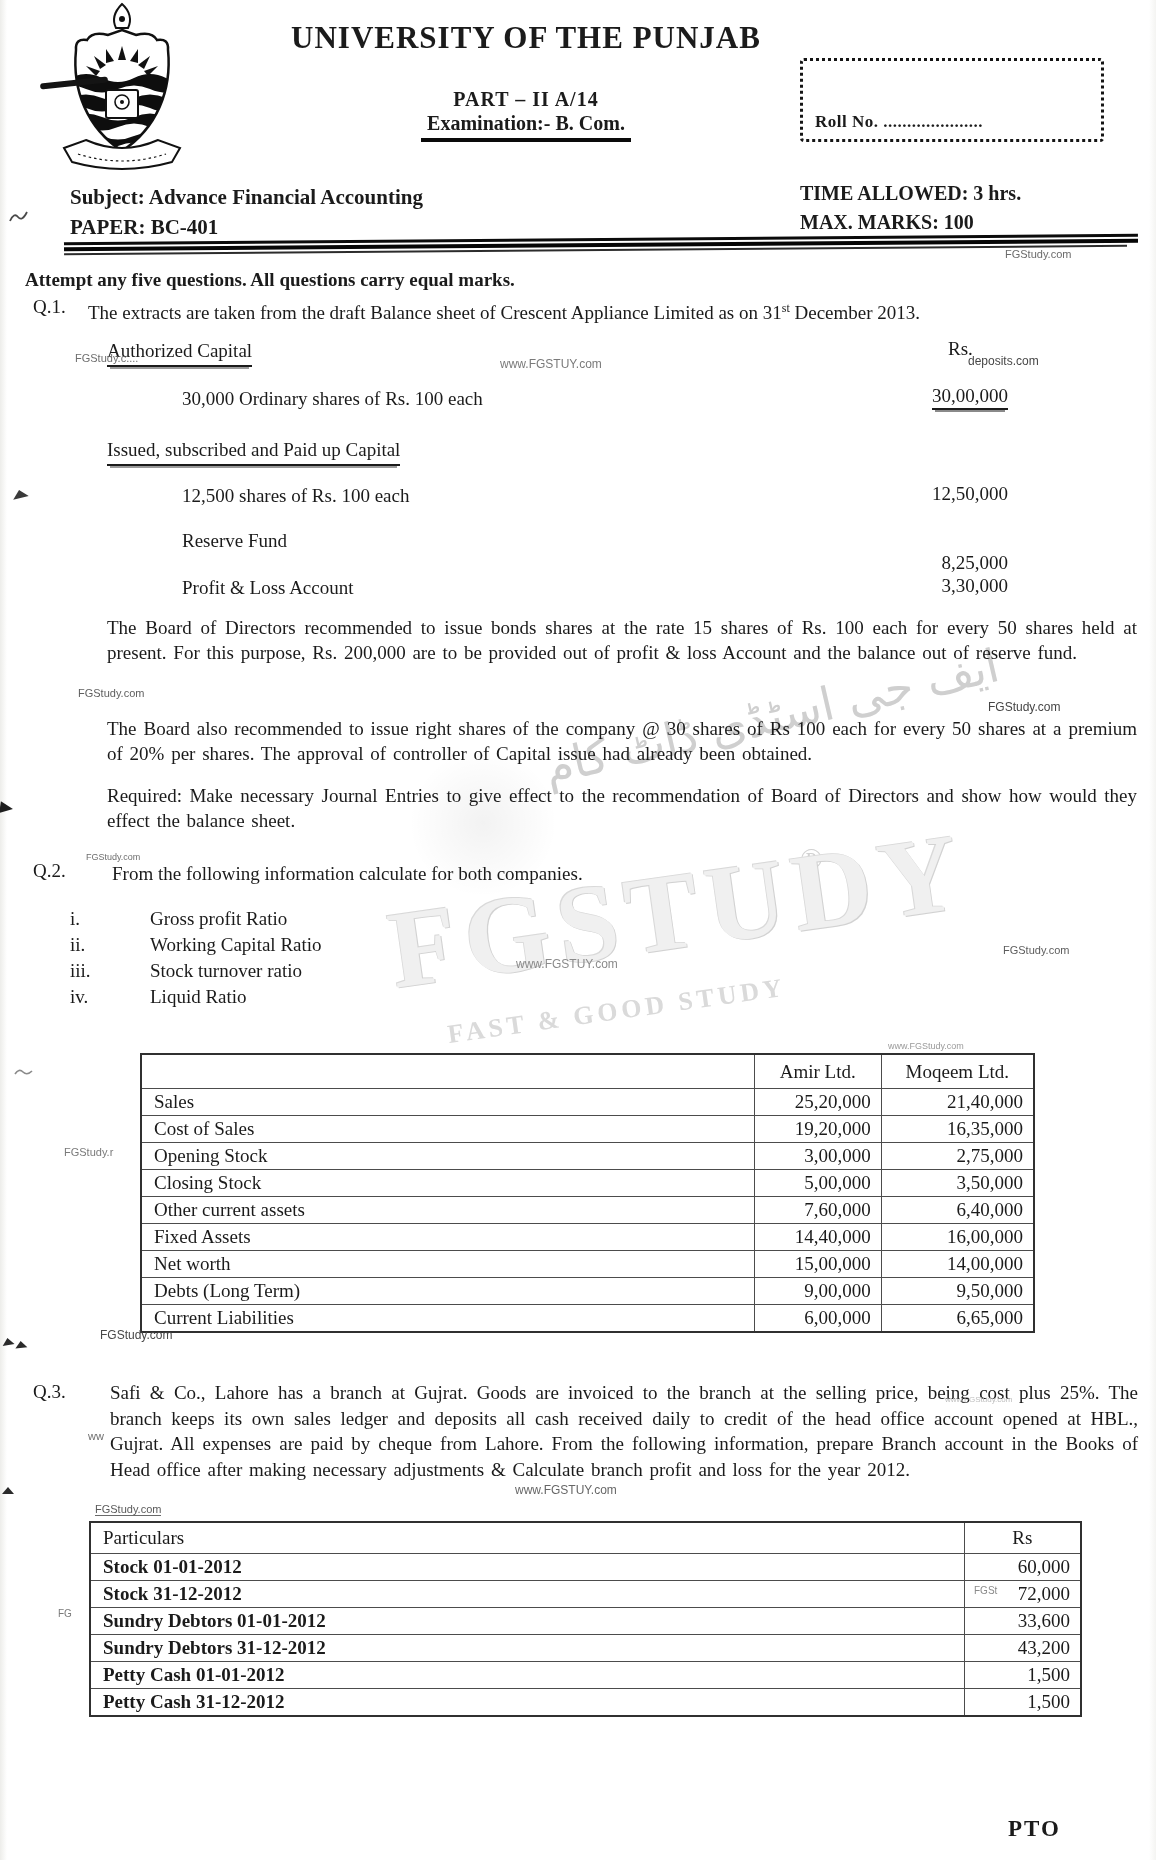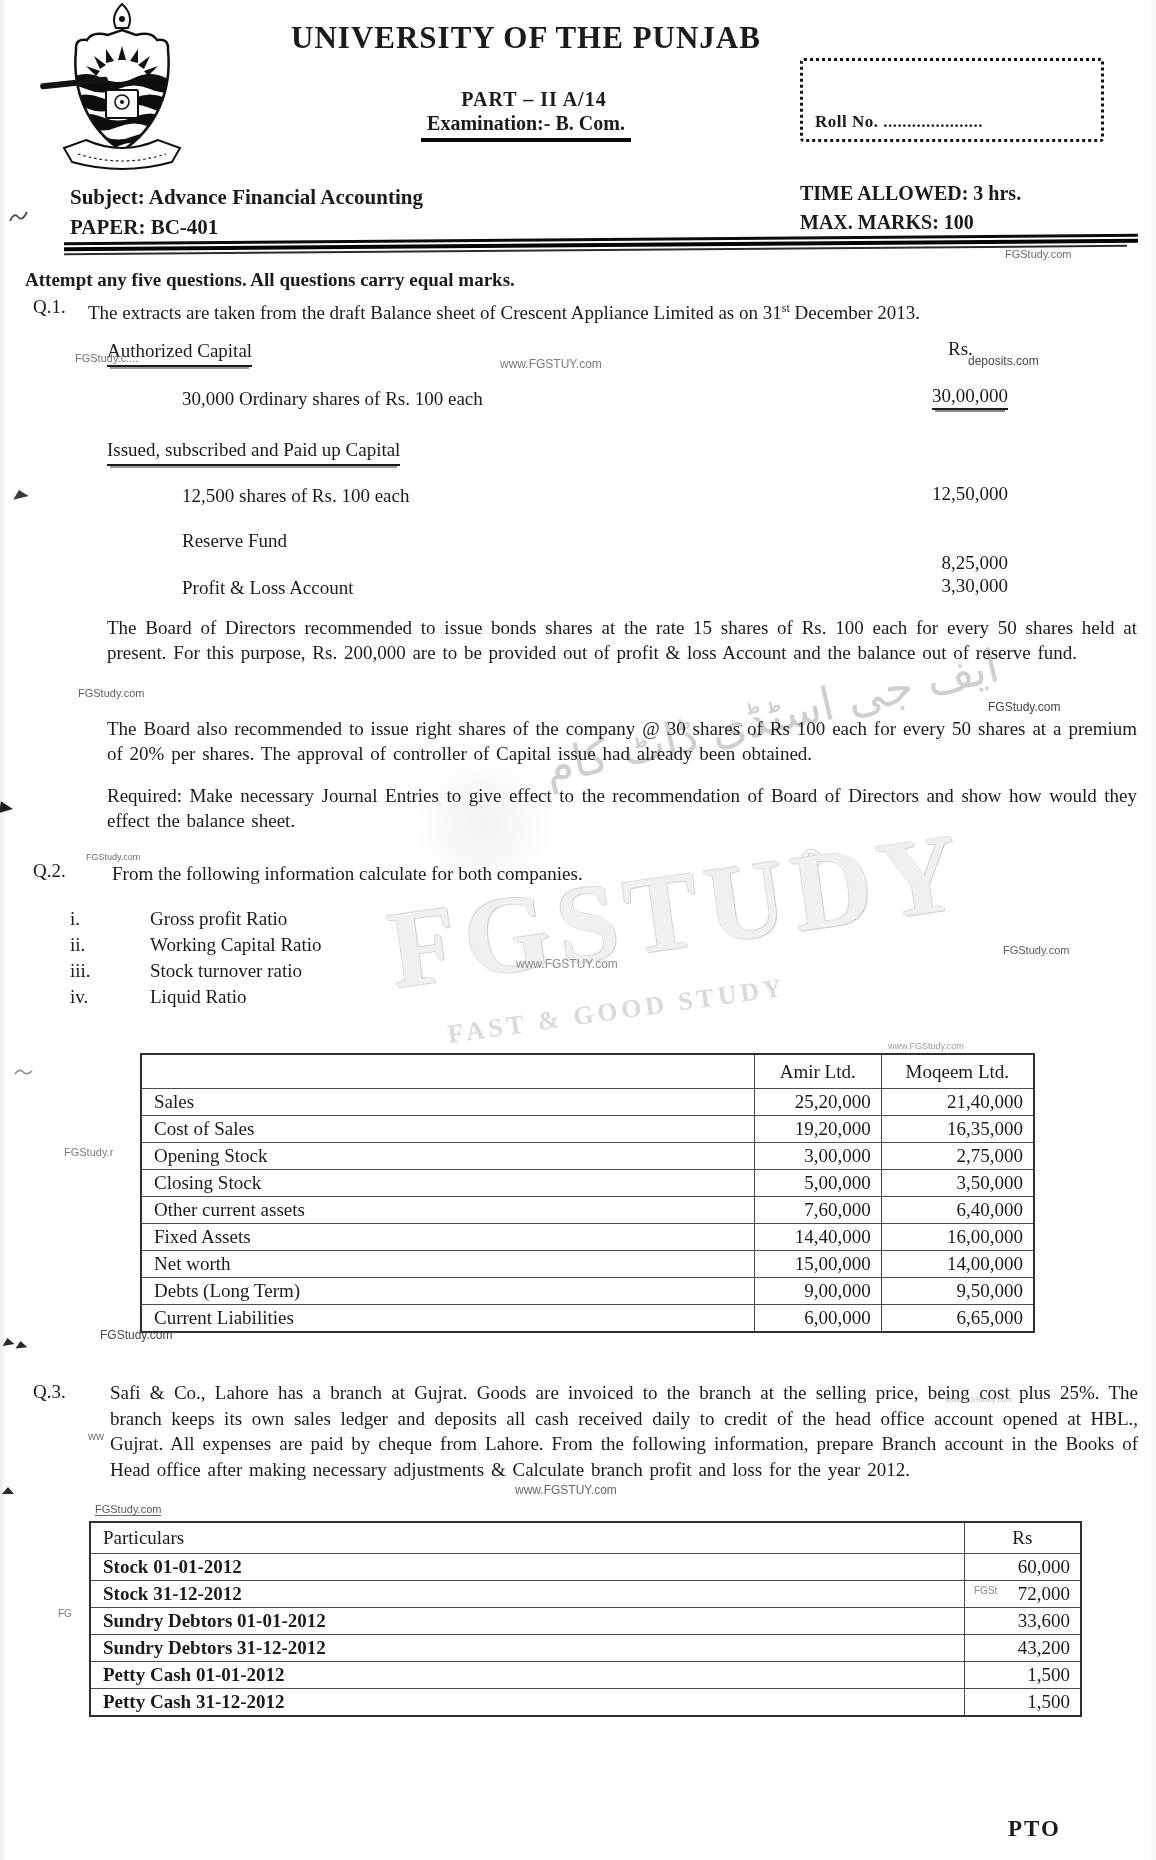--- a/index.html
+++ b/index.html
@@ -5,21 +5,21 @@
   html,body{margin:0;padding:0;background:#e8e8e8;}
   .page{
     position:relative;width:1156px;height:1860px;margin:0 auto;
     background:linear-gradient(90deg,#ededea 0,#ffffff 7px,#ffffff 1149px,#f4f4f2 1156px);
     font-family:"Liberation Serif","DejaVu Serif",serif;color:#1b1b1b;overflow:hidden;
   }
   .abs{position:absolute;}
   .b{font-weight:bold;}
   .center-line{left:0;width:1052px;text-align:center;}
   .title{top:20px;font-size:31px;letter-spacing:1px;}
-  .part-line{top:88px;font-size:20px;letter-spacing:1px;padding-left:8px;}
+  .part-line{top:88px;font-size:20px;letter-spacing:1px;}
   .exam-line{top:112px;font-size:20px;}
   .exam-underline{display:inline-block;border-bottom:4px solid #0a0a0a;padding:0 6px 3px 6px;}
   .roll-box{left:800px;top:58px;width:298px;height:78px;border:3px dotted #151515;border-radius:4px;}
   .roll-label{position:absolute;left:12px;bottom:7px;font-size:17px;font-weight:bold;letter-spacing:.5px;}
   .subject-line{left:70px;top:185px;font-size:21px;}
   .paper-line{left:70px;top:215px;font-size:21px;}
   .time-line{left:800px;top:182px;font-size:20px;}
   .marks-line{left:800px;top:211px;font-size:20px;}
   .rule{left:64px;top:238px;width:1074px;transform:rotate(-0.45deg);}
   .rule .r1{height:3px;background:#0b0b0b;margin-bottom:2px;}

